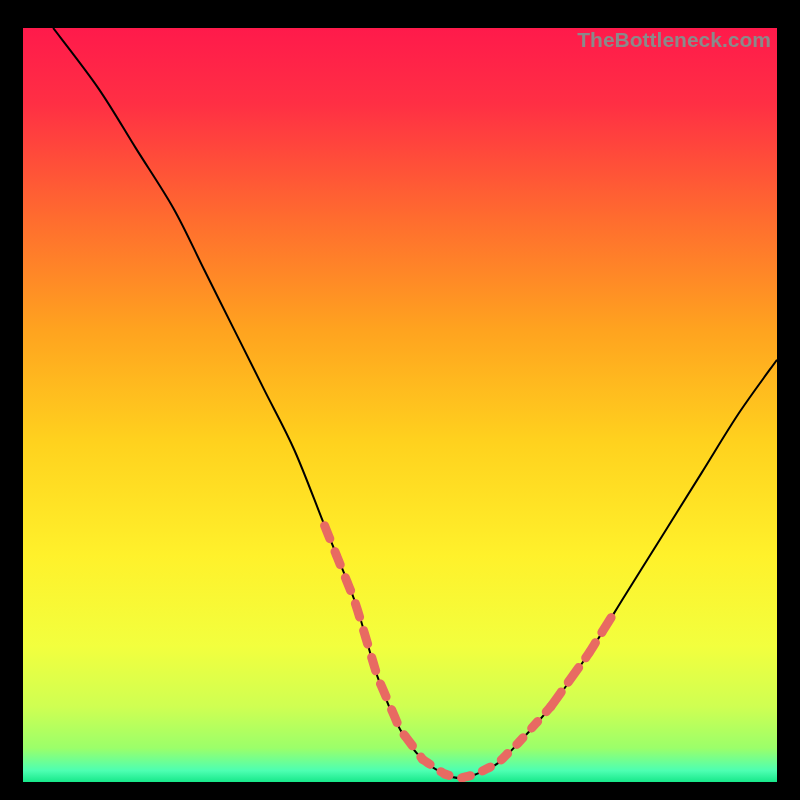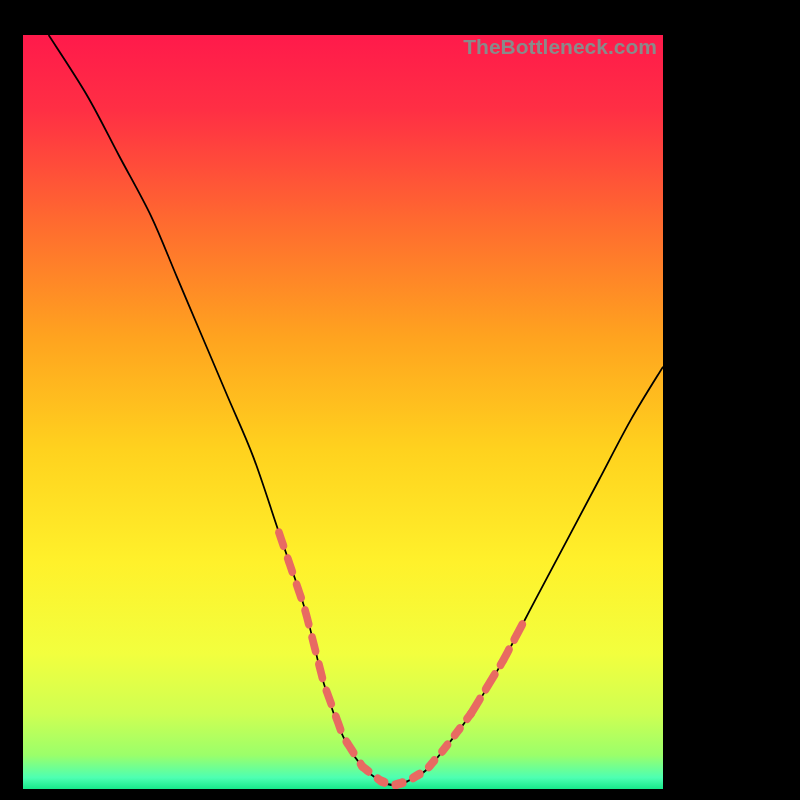--- a/index.html
+++ b/index.html
@@ -41,21 +41,21 @@
     top: 0;
     width: 100%;
     height: 100%;
     overflow: visible;
   }
 </style>
 </head>
 <body>
 
 <div class="plot-frame" id="plotFrame" style="left: 23px; top: 23px; width: 754px; height: 754px;">
-  <div class="plot-inner" id="plotInner" style="left: 0px; top: 12px; width: 640px; height: 754px; text-align: right;">
+  <div class="plot-inner" id="plotInner" style="left: 0px; top: 5px; width: 754px; height: 754px; text-align: right;">
     <svg class="gradient-bg" id="gradientSvg" preserveAspectRatio="none" viewBox="0 0 100 100">
       <defs>
         <linearGradient id="bgGrad" x1="0" y1="0" x2="0" y2="1">
             <stop offset="0%" stop-color="#ff1a4b"></stop>
             <stop offset="10%" stop-color="#ff2f44"></stop>
             <stop offset="25%" stop-color="#ff6b2f"></stop>
             <stop offset="40%" stop-color="#ffa31f"></stop>
             <stop offset="55.00000000000001%" stop-color="#ffd21e"></stop>
             <stop offset="70%" stop-color="#fff12b"></stop>
             <stop offset="82%" stop-color="#f2ff3e"></stop>

